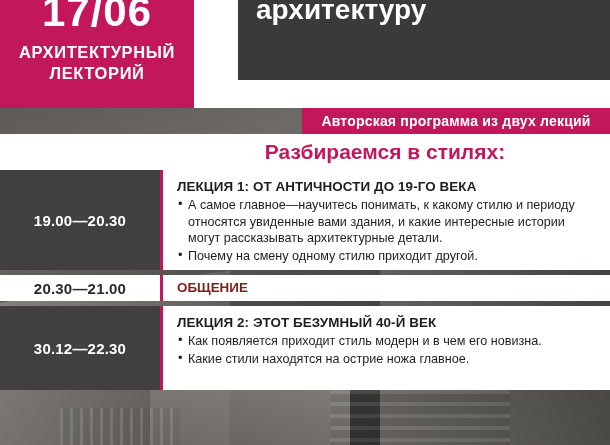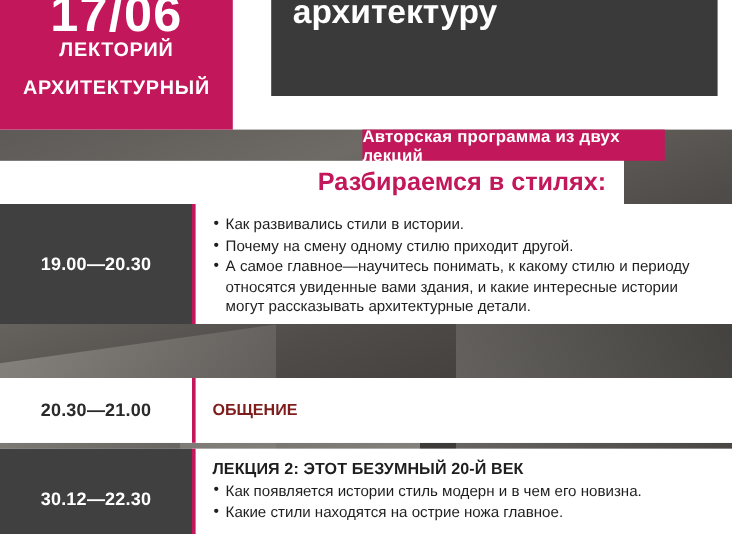--- a/index.html
+++ b/index.html
@@ -103,21 +103,21 @@
     font-size: 16.5px;
     font-weight: bold;
     line-height: 21px;
     letter-spacing: .6px;
     margin-top: 10px;
   }
 
   
   .head-block {
     position: absolute;
-    left: 226px; top: 0;
+    left: 238px; top: 0;
     width: 372px;
     height: 80px;
     background: #3b3a3a;
     color: #ffffff;
     box-sizing: border-box;
     padding: 0 16px 0 18px;
   }
   .head-title {
     font-size: 28px;
     font-weight: bold;
@@ -130,21 +130,21 @@
     line-height: 17px;
     margin-top: 9px;
     color: #f0eeec;
   }
 
   
   .program-ribbon {
     position: absolute;
     left: 302px;
     top: 108px;
-    width: 252px;
+    width: 308px;
     height: 26px;
     background: #c2185b;
     color: #fff;
     font-size: 14px;
     font-weight: bold;
     display: flex;
     align-items: center;
     justify-content: center;
     letter-spacing: .2px;
   }
@@ -153,21 +153,21 @@
   .panel {
     position: absolute;
     left: 0;
     top: 134px;
     width: 610px;
     height: 265px;
   }
   .panel-title-row {
     position: absolute;
     left: 0; top: 0;
-    width: 520px;
+    width: 610px;
     height: 36px;
     background: #ffffff;
   }
   .panel-title {
     position: absolute;
     left: 160px;
     top: 2px;
     width: 450px;
     text-align: center;
     font-size: 21px;
@@ -246,83 +246,83 @@
   .plain-label {
     font-size: 13.4px;
     font-weight: bold;
     color: #7f1d1d;
     display: flex;
     align-items: center;
     height: 100%;
   }
 
   .row-1 { height: 100px; }
-  .row-2 { height: 54px; margin-top: 40px; }
+  .row-2 { height: 26px; }
   .row-3 { height: 84px; }
 </style>
 </head>
 <body>
 
 <div class="poster">
 
   <div class="photo-bg">
     <div class="b1"></div>
     <div class="b2"></div>
     <div class="b3"></div>
     <div class="b4"></div>
     <div class="b5"></div>
   </div>
 
   <div class="date-block">
     <div class="date-number">17/06</div>
+    <div class="date-sub">АРХИТЕКТУРНЫЙ</div>
     <div class="date-sub" style="margin-top:0">ЛЕКТОРИЙ</div>
-    <div class="date-sub">АРХИТЕКТУРНЫЙ</div>
   </div>
 
   <div class="head-block">
     <div class="head-title">архитектуру</div>
   </div>
 
   <div class="program-ribbon">Авторская программа из двух лекций</div>
 
   <div class="panel">
     <div class="panel-title-row">
       <div class="panel-title">Разбираемся в стилях:</div>
     </div>
 
     <div class="rows">
 
       <div class="row row-1">
         <div class="time-cell">19.00—20.30</div>
         <div class="body-cell">
+          <div class="lecture-title">ЛЕКЦИЯ 1: ОТ АНТИЧНОСТИ ДО 19-ГО ВЕКА</div>
           <ul class="bullets">
-            <li>Как развивались стили в истории.</li>
+            <li>А самое главное—научитесь понимать, к какому стилю и периоду относятся увиденные вами здания, и какие интересные истории могут рассказывать архитектурные детали.</li>
             <li>Почему на смену одному стилю приходит другой.</li>
-            <li>А самое главное—научитесь понимать, к какому стилю и периоду относятся увиденные вами здания, и какие интересные истории могут рассказывать архитектурные детали.</li>
           </ul>
         </div>
       </div>
 
       <div class="row-sep"></div>
 
       <div class="row row-2">
         <div class="time-cell light">20.30—21.00</div>
         <div class="body-cell">
           <div class="plain-label">ОБЩЕНИЕ</div>
         </div>
       </div>
 
       <div class="row-sep"></div>
 
       <div class="row row-3">
         <div class="time-cell">30.12—22.30</div>
         <div class="body-cell">
-          <div class="lecture-title">ЛЕКЦИЯ 2: ЭТОТ БЕЗУМНЫЙ 20-Й ВЕК</div>
+          <div class="lecture-title">ЛЕКЦИЯ 2: ЭТОТ БЕЗУМНЫЙ 40-Й ВЕК</div>
           <ul class="bullets">
-            <li>Как появляется истории стиль модерн и в чем его новизна.</li>
+            <li>Как появляется приходит стиль модерн и в чем его новизна.</li>
             <li>Какие стили находятся на острие ножа главное.</li>
           </ul>
         </div>
       </div>
 
     </div>
   </div>
 
 </div>
 

